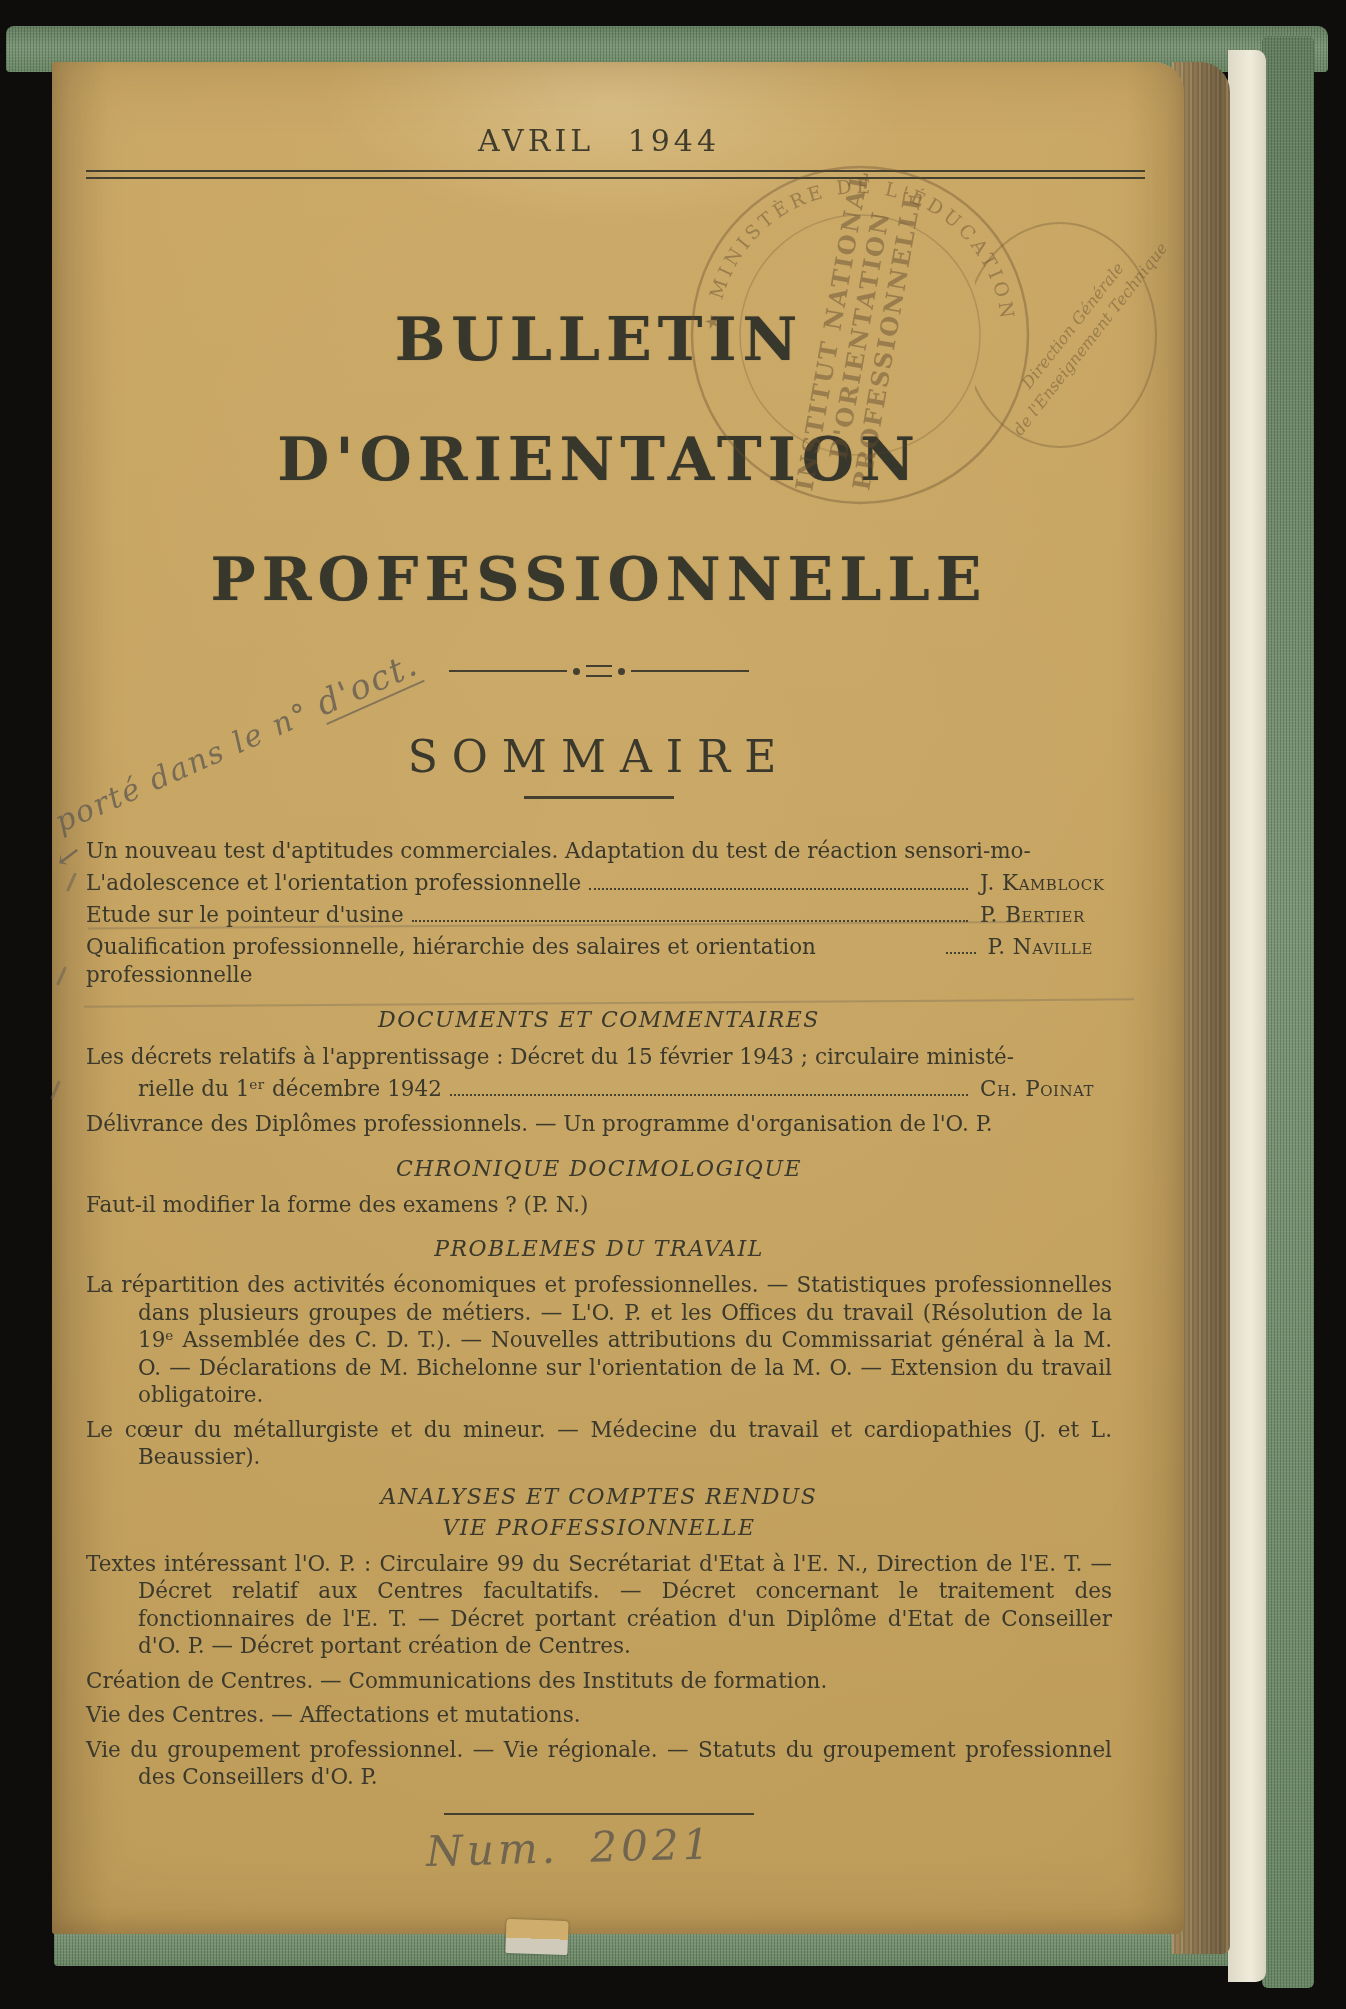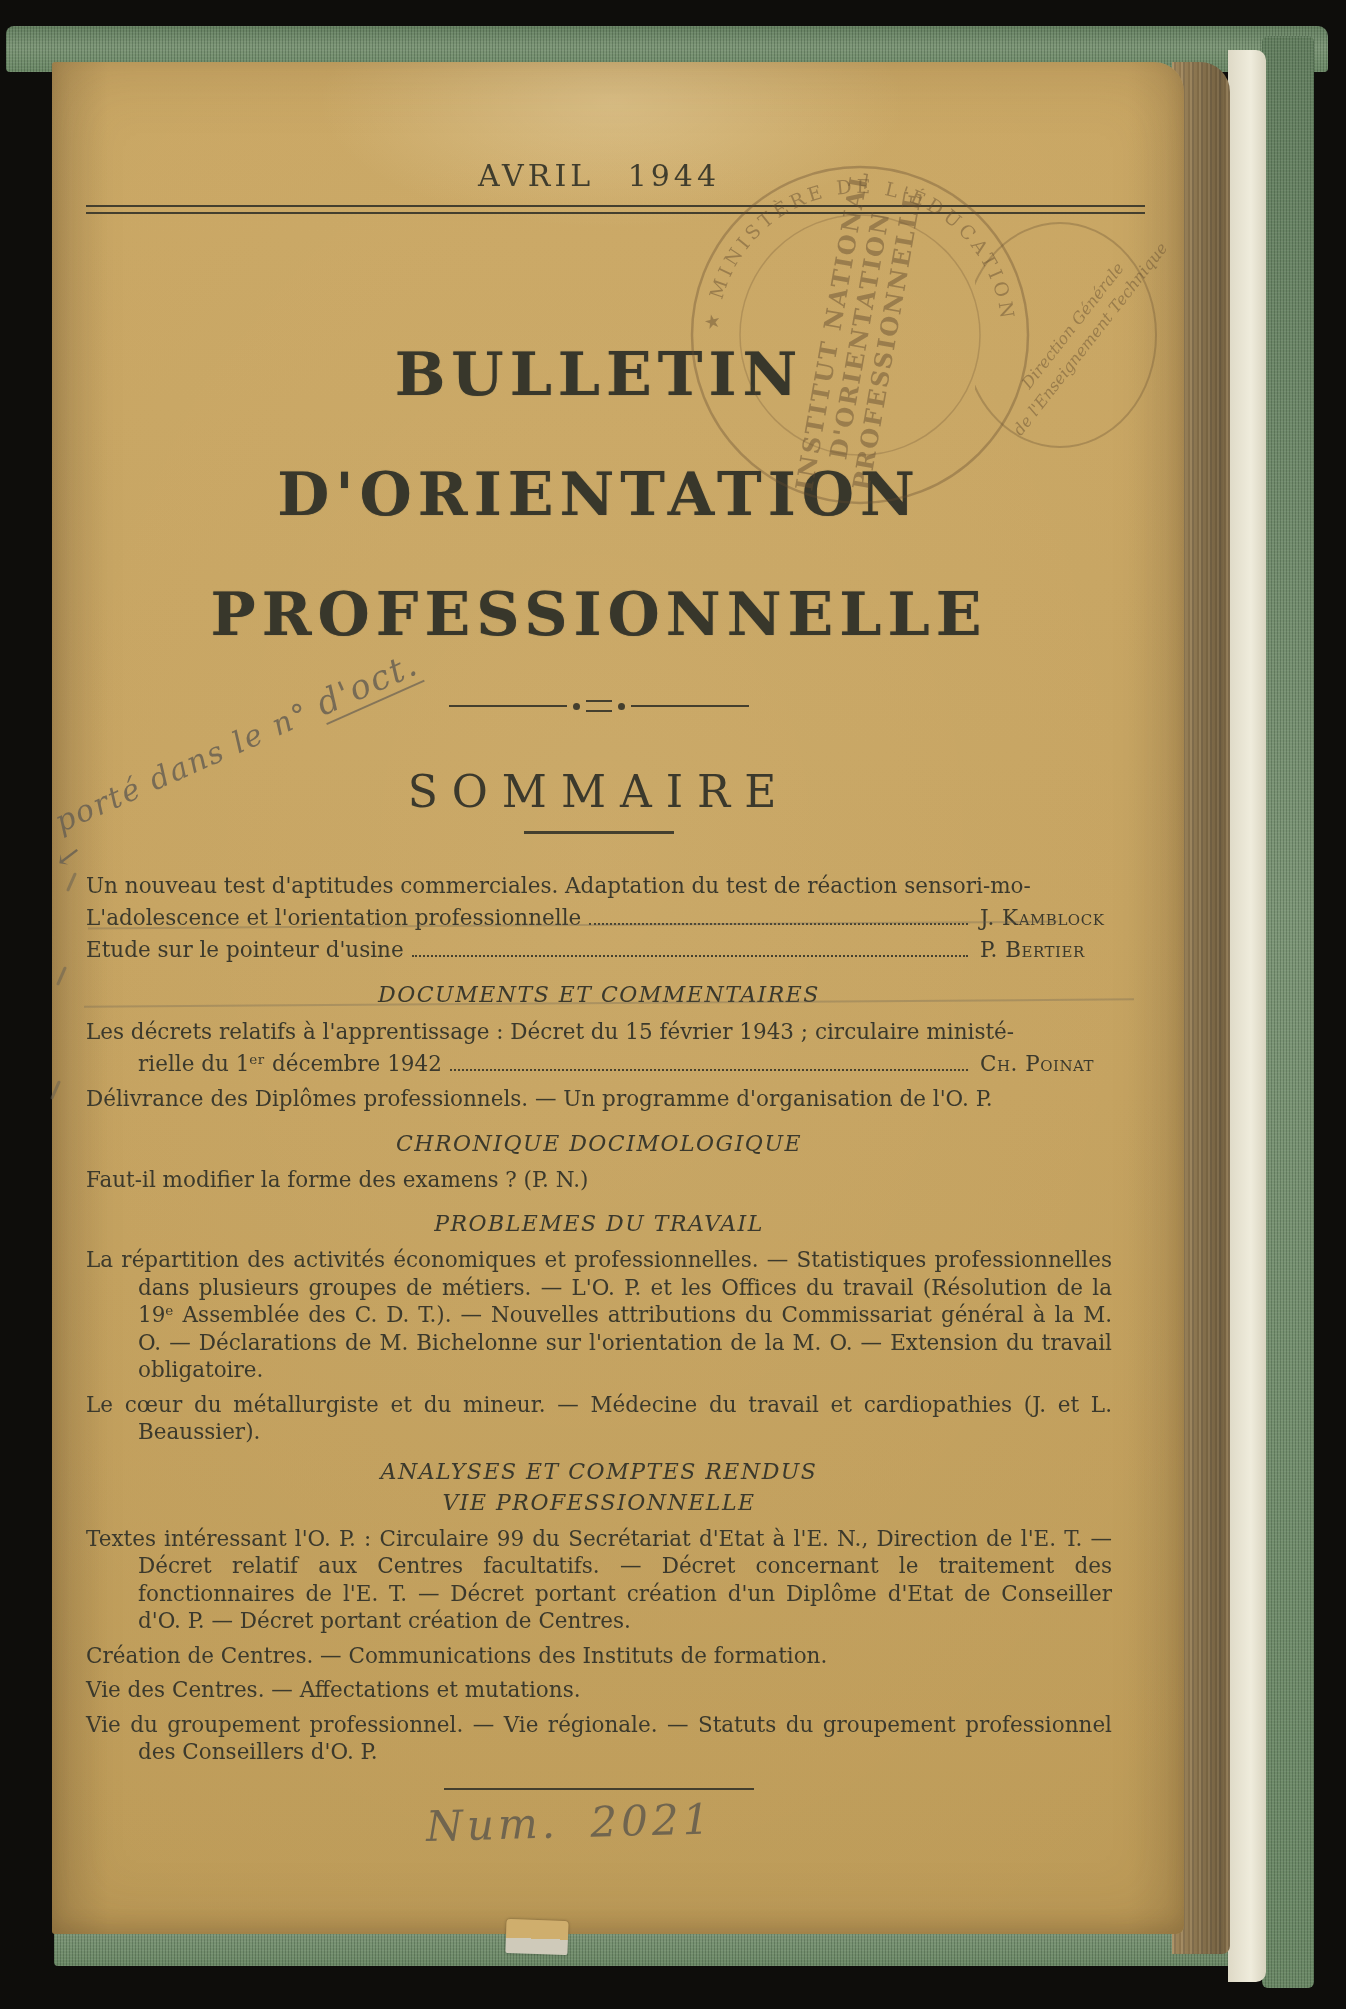--- a/index.html
+++ b/index.html
@@ -23,21 +23,21 @@
 
   
   .page{position:absolute;left:52px;top:62px;width:1132px;height:1872px;
         border-radius:3px 30px 8px 3px;
         background:
           radial-gradient(420px 180px at 560px 40px, rgba(255,243,210,.28), transparent 70%),
           radial-gradient(900px 1300px at 48% 42%, rgba(255,235,190,.10), transparent),
           linear-gradient(90deg, rgba(92,72,42,.20), rgba(0,0,0,0) 5%, rgba(0,0,0,0) 95%, rgba(92,72,42,.14)),
           linear-gradient(180deg,#c9a663,#c3a05d 55%,#bd9b58);
         box-shadow:inset 0 0 70px rgba(80,60,30,.22), inset 0 -8px 18px rgba(70,50,25,.18);}
-  .page-inner{position:relative;padding:96px 72px 0 34px;color:#3b392c;}
+  .page-inner{position:relative;padding:61px 72px 0 34px;color:#3b392c;}
 
   
   .date-line{text-align:center;font-size:30px;letter-spacing:4px;word-spacing:20px;color:#403d2d;}
   .double-rule{margin:12px -33px 0 0;height:5px;border-top:2px solid #443f2e;border-bottom:2px solid #443f2e;}
   .title{margin-top:100px;text-align:center;font-weight:bold;font-size:60px;line-height:120px;
          letter-spacing:6px;color:#38372b;text-shadow:0 0 1px rgba(56,55,43,.5);}
   .ornament{margin:26px auto 0;width:300px;display:flex;align-items:center;gap:6px;color:#443f2e;}
   .orn-line{flex:1;border-top:2px solid #443f2e;}
   .orn-dot{width:7px;height:7px;border-radius:50%;background:#443f2e;}
   .orn-eq{width:26px;height:8px;border-top:2px solid #443f2e;border-bottom:2px solid #443f2e;}
@@ -121,20 +121,25 @@
           <span class="leader"></span>
           <span class="author">J. Kamblock</span>
         </div>
 
         <div class="toc-row">
           <span>Etude sur le pointeur d'usine</span>
           <span class="leader"></span>
           <span class="author">P. Bertier</span>
         </div>
 
+        <div class="toc-row">
+          <span>Qualification professionnelle, hiérarchie des salaires et orientation professionnelle</span>
+          <span class="leader"></span>
+          <span class="author">P. Naville</span>
+        </div>
 
         <div class="sec-head">DOCUMENTS ET COMMENTAIRES</div>
 
         <div class="toc-line" style="margin-top:8px">Les décrets relatifs à l'apprentissage : Décret du 15 février 1943 ; circulaire ministé-</div>
         <div class="toc-row indent">
           <span>rielle du 1ᵉʳ décembre 1942</span>
           <span class="leader"></span>
           <span class="author">Ch. Poinat</span>
         </div>
         <div class="para plain">Délivrance des Diplômes professionnels. — Un programme d'organisation de l'O. P.</div>

